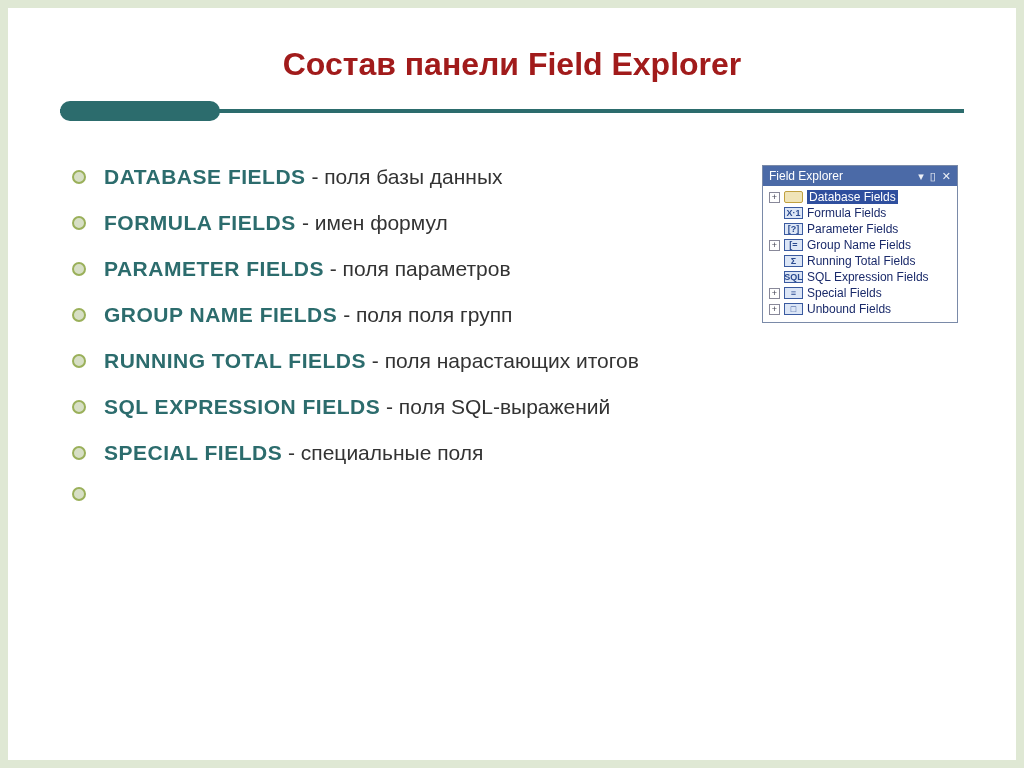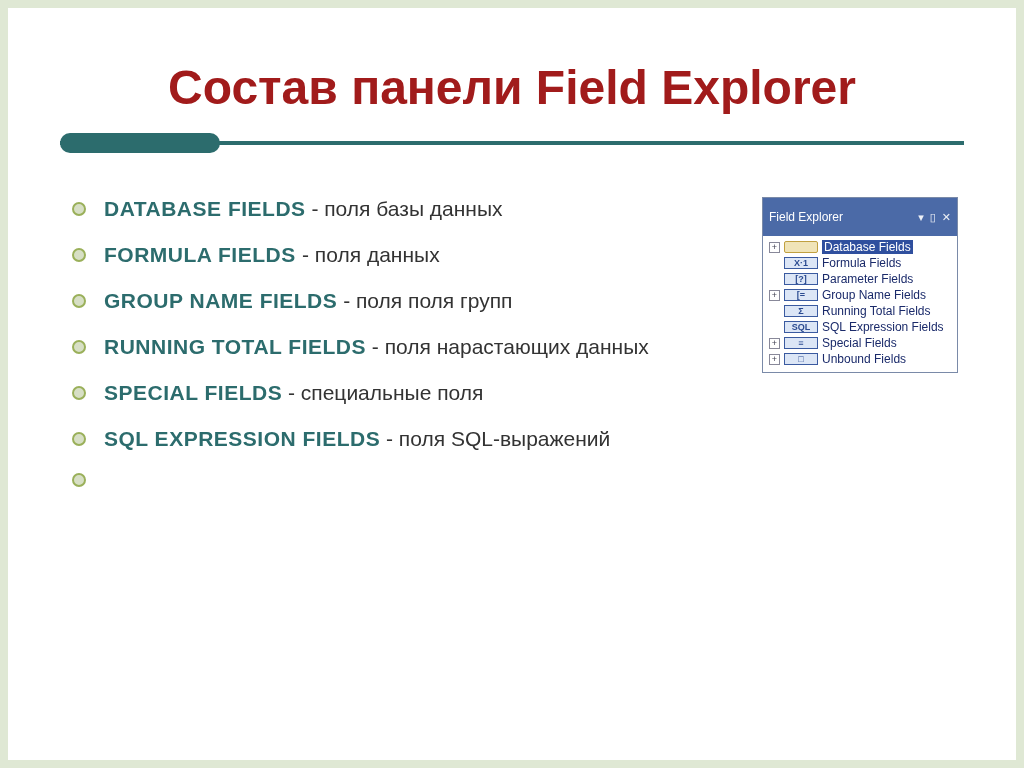--- a/index.html
+++ b/index.html
@@ -11,25 +11,24 @@
   }
   .slide {
     width: 1008px;
     height: 752px;
     background: #ffffff;
     position: relative;
     padding: 38px 52px 0 52px;
   }
   .title {
     color: #a11b1b;
-    font-size: 48px;
+    font-size: 32px;
     font-weight: bold;
     text-align: center;
     margin-bottom: 18px;
-    margin-top: 14px;
   }
   .divider {
     position: relative;
     height: 20px;
     margin-bottom: 44px;
   }
   .divider .bar {
     position: absolute;
     left: 0; right: 0; top: 8px;
     height: 4px;
@@ -78,21 +77,21 @@
     right: 6px;
     width: 196px;
     background: #ffffff;
     border: 1px solid #7a8aa8;
     font-size: 12px;
     font-family: Tahoma, Arial, sans-serif;
   }
   .panel-title {
     background: #4b6aa7;
     color: #ffffff;
-    padding: 12px 6px;
+    padding: 3px 6px;
     display: flex;
     align-items: center;
     gap: 6px;
   }
   .panel-title .label { flex: 1; }
   .panel-title .glyph {
     font-size: 11px;
     opacity: 0.9;
   }
   .tree { padding: 3px 0 5px 4px; }
@@ -114,21 +113,21 @@
     border: 1px solid #889;
     color: #445;
     font-size: 9px;
     line-height: 9px;
     text-align: center;
     background: #fff;
     flex-shrink: 0;
   }
   .expander.blank { border: none; background: transparent; }
   .ticon {
-    width: 34px; height: 12px;
+    width: 19px; height: 12px;
     display: inline-flex;
     align-items: center;
     justify-content: center;
     font-size: 9px;
     font-weight: bold;
     border: 1px solid #3a5aa0;
     background: #dce6f6;
     color: #2a4a90;
     flex-shrink: 0;
   }
@@ -149,37 +148,41 @@
 
   <div class="content">
 
     <ul class="items">
       <li>
         <span class="bullet"></span>
         <span><span class="term">DATABASE FIELDS</span><span class="desc"> - поля базы данных</span></span>
       </li>
       <li>
         <span class="bullet"></span>
-        <span><span class="term">FORMULA FIELDS </span><span class="desc"> - поля данных</span></span>
+        <span><span class="term">FORMULA FIELDS </span><span class="desc"> - имен формул</span></span>
+      </li>
+      <li>
+        <span class="bullet"></span>
+        <span><span class="term">PARAMETER FIELDS</span><span class="desc"> - поля параметров</span></span>
       </li>
       <li>
         <span class="bullet"></span>
         <span><span class="term">GROUP NAME FIELDS</span><span class="desc"> - поля поля групп</span></span>
       </li>
       <li>
         <span class="bullet"></span>
-        <span><span class="term">RUNNING TOTAL FIELDS</span><span class="desc"> - поля нарастающих данных</span></span>
+        <span><span class="term">RUNNING TOTAL FIELDS</span><span class="desc"> - поля нарастающих итогов</span></span>
+      </li>
+      <li>
+        <span class="bullet"></span>
+        <span><span class="term">SQL EXPRESSION FIELDS</span><span class="desc"> - поля SQL-выражений</span></span>
       </li>
       <li>
         <span class="bullet"></span>
         <span><span class="term">SPECIAL FIELDS</span><span class="desc"> - специальные поля</span></span>
-      </li>
-      <li>
-        <span class="bullet"></span>
-        <span><span class="term">SQL EXPRESSION FIELDS</span><span class="desc"> - поля SQL-выражений</span></span>
       </li>
       <li>
         <span class="bullet"></span>
       </li>
     </ul>
 
     <div class="panel">
       <div class="panel-title">
         <span class="label">Field Explorer</span>
         <span class="glyph">▾</span>

